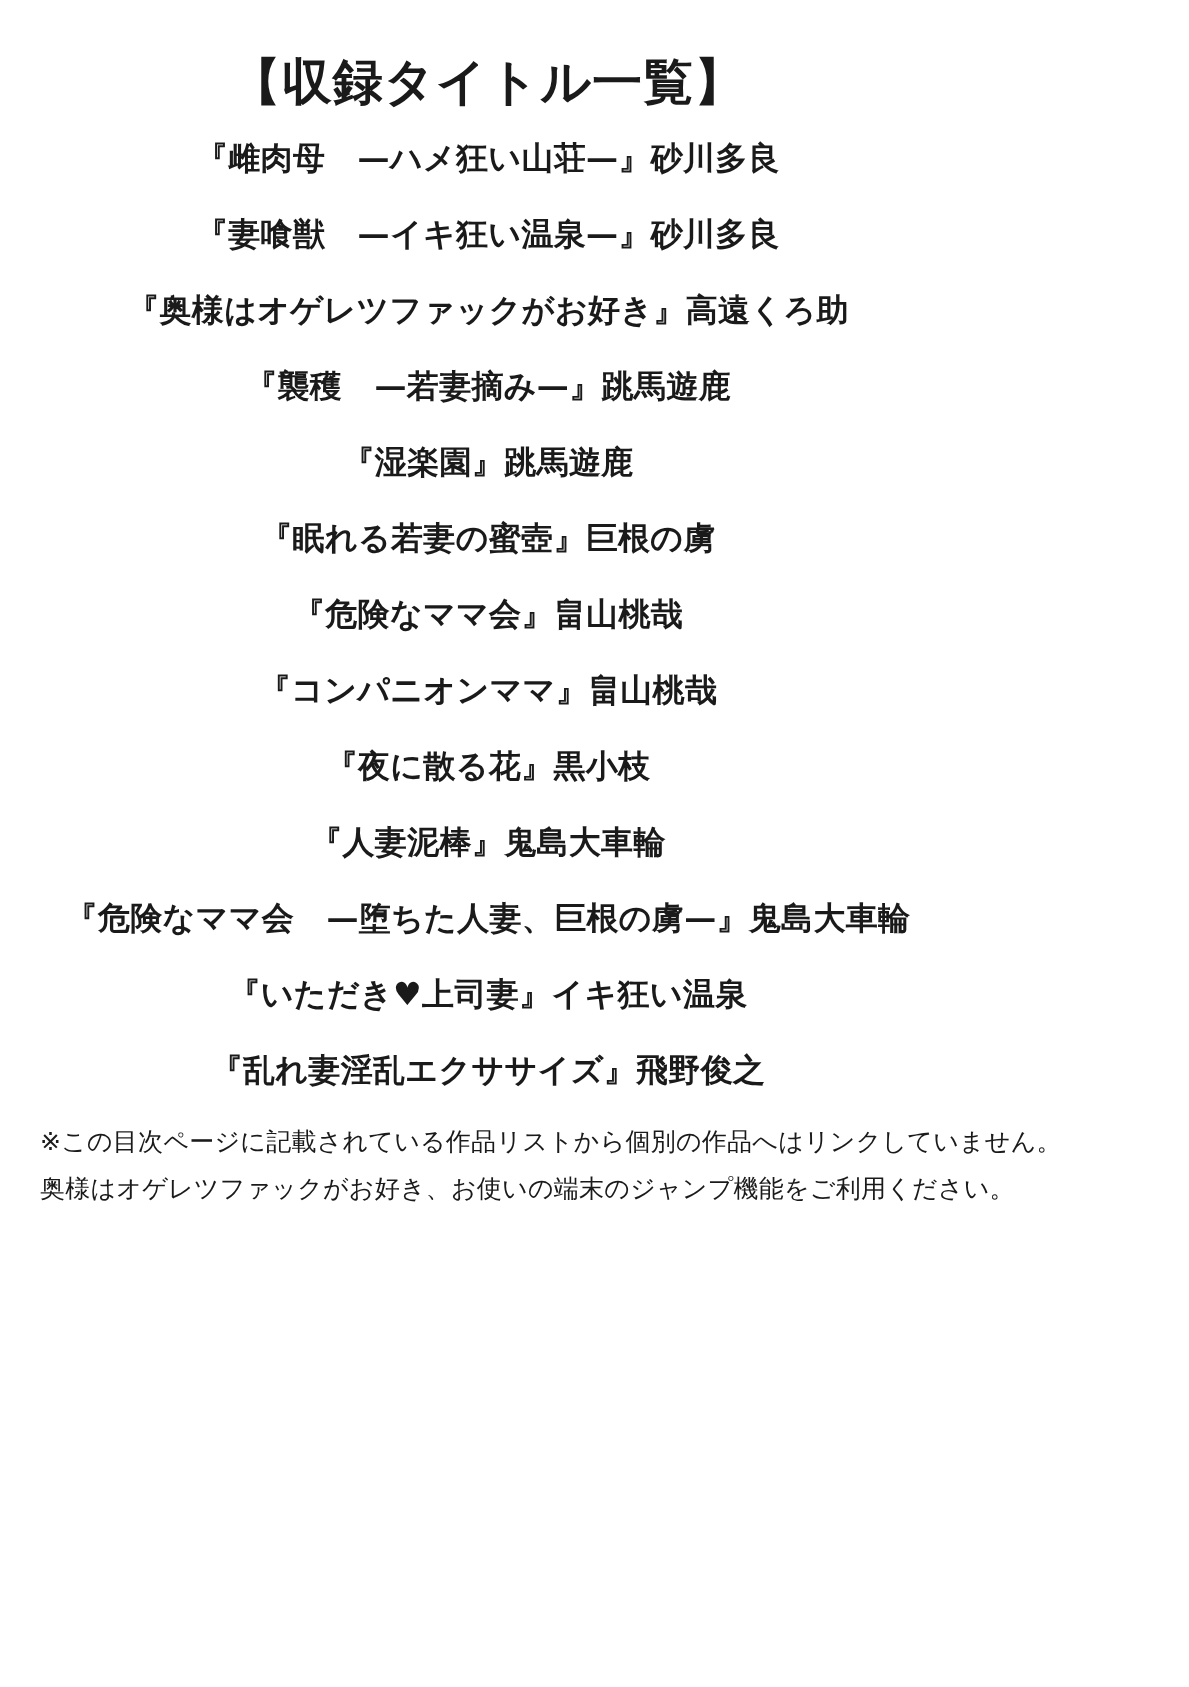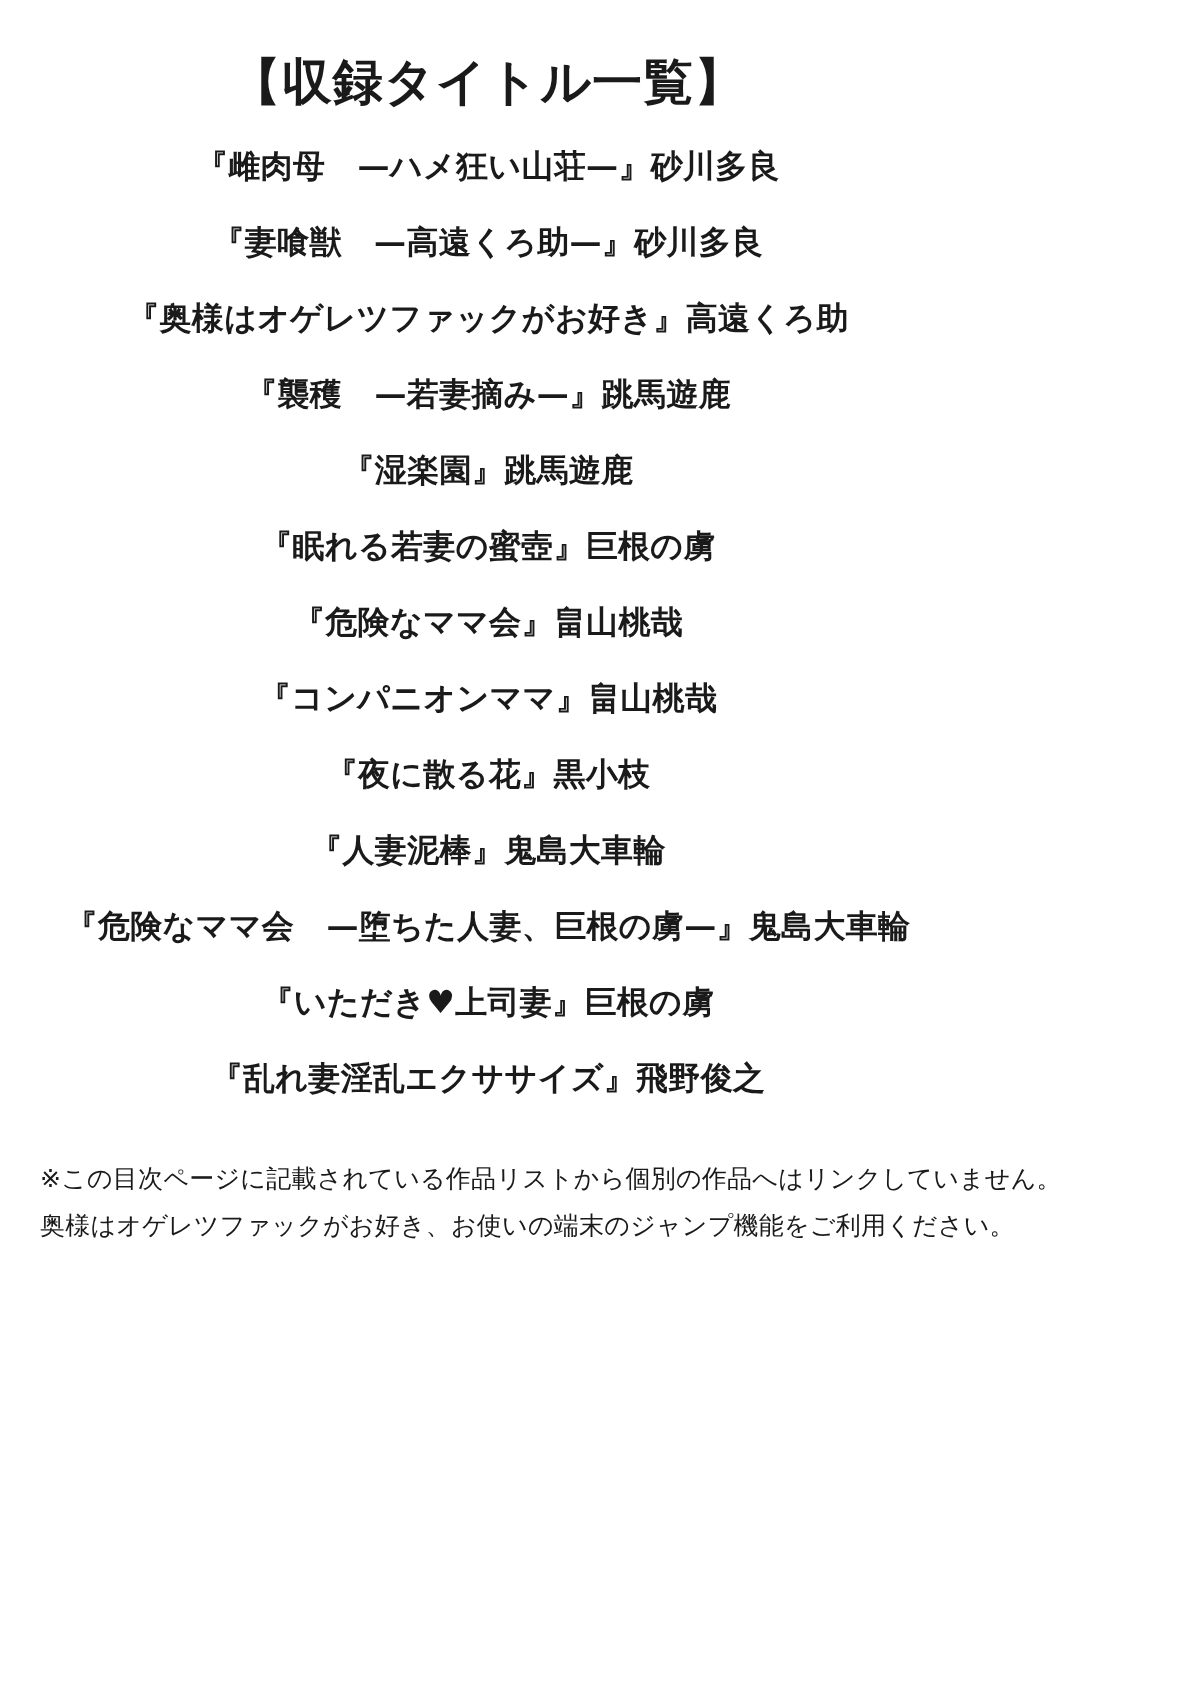--- a/index.html
+++ b/index.html
@@ -26,38 +26,38 @@
   .toc-title {
     text-align: center;
     font-size: 50px;
     font-weight: 700;
     letter-spacing: 0.02em;
     margin: 0 0 26px 0;
     line-height: 1.2;
   }
   .toc-list {
     list-style: none;
-    margin: 8px;
+    margin: 0;
     padding: 0;
     flex: 0 0 auto;
   }
   .toc-entry {
     text-align: center;
     font-size: 32px;
     font-weight: 700;
     line-height: 1.25;
     margin: 0 0 36px 0;
     letter-spacing: 0.01em;
     white-space: nowrap;
   }
   .toc-entry:last-child {
     margin-bottom: 0;
   }
   .notes {
-    margin-top: 54px;
+    margin-top: 33px;
   }
   .note-line {
     font-size: 25px;
     font-weight: 400;
     line-height: 1.55;
     margin: 0;
     letter-spacing: 0.01em;
     white-space: nowrap;
     font-family: "DejaVu Sans", "Liberation Sans", sans-serif;
   }
@@ -67,31 +67,31 @@
 </style>
 </head>
 <body>
 
 <div class="page">
 
   <h1 class="toc-title">【収録タイトル一覧】</h1>
 
   <ul class="toc-list">
     <li class="toc-entry">『雌肉母　—ハメ狂い山荘—』砂川多良</li>
-    <li class="toc-entry">『妻喰獣　—高遠くろ助—』砂川多良</li>
+    <li class="toc-entry">『妻喰獣　—イキ狂い温泉—』砂川多良</li>
     <li class="toc-entry">『奥様はオゲレツファックがお好き』高遠くろ助</li>
     <li class="toc-entry">『襲穫　—若妻摘み—』跳馬遊鹿</li>
     <li class="toc-entry">『湿楽園』跳馬遊鹿</li>
     <li class="toc-entry">『眠れる若妻の蜜壺』巨根の虜</li>
     <li class="toc-entry">『危険なママ会』畠山桃哉</li>
     <li class="toc-entry">『コンパニオンママ』畠山桃哉</li>
     <li class="toc-entry">『夜に散る花』黒小枝</li>
     <li class="toc-entry">『人妻泥棒』鬼島大車輪</li>
     <li class="toc-entry">『危険なママ会　—堕ちた人妻、巨根の虜—』鬼島大車輪</li>
-    <li class="toc-entry">『いただき♥上司妻』巨根の虜</li>
+    <li class="toc-entry">『いただき♥上司妻』イキ狂い温泉</li>
     <li class="toc-entry">『乱れ妻淫乱エクササイズ』飛野俊之</li>
   </ul>
 
   <div class="notes">
     <p class="note-line">※この目次ページに記載されている作品リストから個別の作品へはリンクしていません。</p>
     <p class="note-line">奥様はオゲレツファックがお好き、お使いの端末のジャンプ機能をご利用ください。</p>
   </div>
 
 </div>
 

